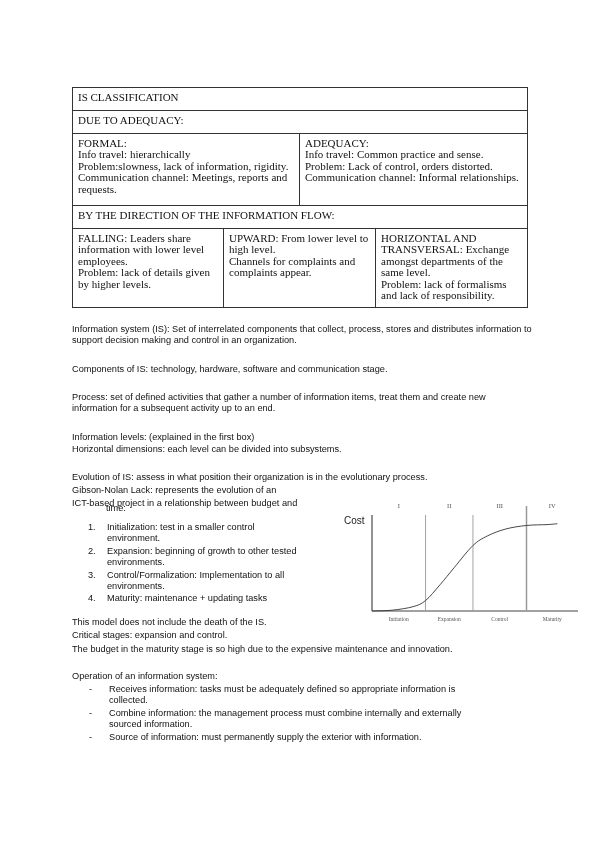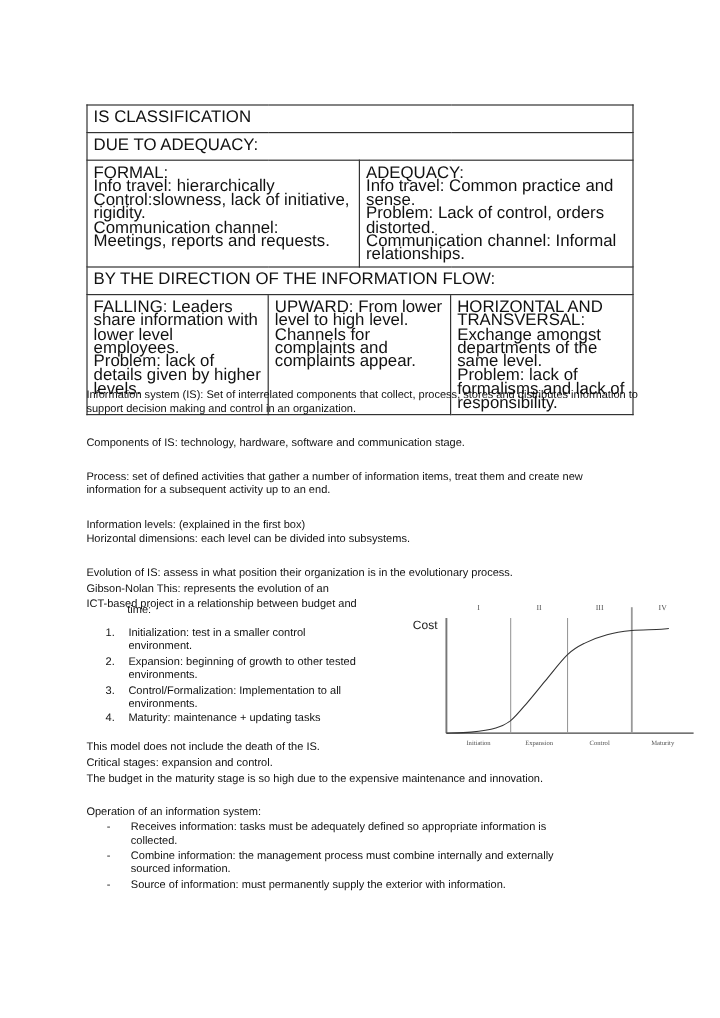--- a/index.html
+++ b/index.html
@@ -1,20 +1,20 @@
 <!DOCTYPE html>
 <html><head>
 <meta charset="utf-8">
 <style>
   html, body { margin: 0; padding: 0; background: #ffffff; }
   body { width: 600px; height: 848px; position: relative; overflow: hidden;
          font-family: "Liberation Sans", sans-serif; color: #111; font-size: 9.2px; line-height: 11.4px; }
   .abs { position: absolute; }
   table.cls { position: absolute; left: 72px; top: 87px; width: 455px; border-collapse: collapse; table-layout: fixed; }
-  table.cls td { border: 1.3px solid #333; padding: 4px 5px 4px 5px; vertical-align: top; font-size: 14px; line-height: 11.4px; }
+  table.cls td { border: 1.3px solid #333; padding: 4px 5px 4px 5px; vertical-align: top; font-size: 11px; line-height: 11.4px; font-family: Liberation Serif, serif; }
   td.hdr { height: 14px; }
   .para { position: absolute; left: 72px; width: 460px; }
   ol.stages { margin: 0; padding: 0; list-style: none; }
   ol.stages li { position: relative; padding-left: 35px; }
   ol.stages li .num { position: absolute; left: 16px; }
   ul.ops { margin: 0; padding: 0; list-style: none; }
   ul.ops li { position: relative; padding-left: 37px; }
   ul.ops li .dash { position: absolute; left: 17px; }
   svg text { font-family: "Liberation Serif", serif; }
 </style>
@@ -32,21 +32,21 @@
       <tr>
     <td class="hdr" colspan="4">IS CLASSIFICATION</td>
   </tr>
   <tr>
     <td class="hdr" colspan="4">DUE TO ADEQUACY:</td>
   </tr>
   <tr style="height:72px">
     <td colspan="2" style="width:217px">
       <div>FORMAL:</div>
       <div>Info travel: hierarchically</div>
-      <div>Control:slowness, lack of initiative, rigidity.</div>
+      <div>Problem:slowness, lack of information, rigidity.</div>
       <div>Communication channel: Meetings, reports and requests.</div>
     </td>
     <td colspan="2">
       <div>ADEQUACY:</div>
       <div>Info travel: Common practice and sense.</div>
       <div>Problem: Lack of control, orders distorted.</div>
       <div>Communication channel: Informal relationships.</div>
     </td>
   </tr>
   <tr>
@@ -68,21 +68,21 @@
   </tr>
 </tbody>
   </table>
 
 <div class="para" style="top:324px;">Information system (IS): Set of interrelated components that collect, process, stores and distributes information to support decision making and control in an organization.</div>
 <div class="para" style="top:364px;">Components of IS: technology, hardware, software and communication stage.</div>
 <div class="para" style="top:392px;">Process: set of defined activities that gather a number of information items, treat them and create new information for a subsequent activity up to an end.</div>
 <div class="para" style="top:432px;">Information levels: (explained in the first box)</div>
 <div class="para" style="top:444px;">Horizontal dimensions: each level can be divided into subsystems.</div>
 <div class="para" style="top:472px;">Evolution of IS: assess in what position their organization is in the evolutionary process.</div>
-<div class="para" style="top:485px;width:260px;">Gibson-Nolan This: represents the evolution of an</div>
+<div class="para" style="top:485px;width:260px;">Gibson-Nolan Lack: represents the evolution of an</div>
 <div class="para" style="top:498px;width:260px;">ICT-based project in a relationship between  budget and</div>
 <div class="para" style="top:503px;width:260px;margin-left:34px;">time:</div>
 
 <div class="para" style="top:522px;width:270px;">
   <ol class="stages">
     <li style="margin-bottom:1px">
       <span class="num">1.</span>
       <div>Initialization: test in a smaller control</div>
       <div>environment.</div>
     </li>

